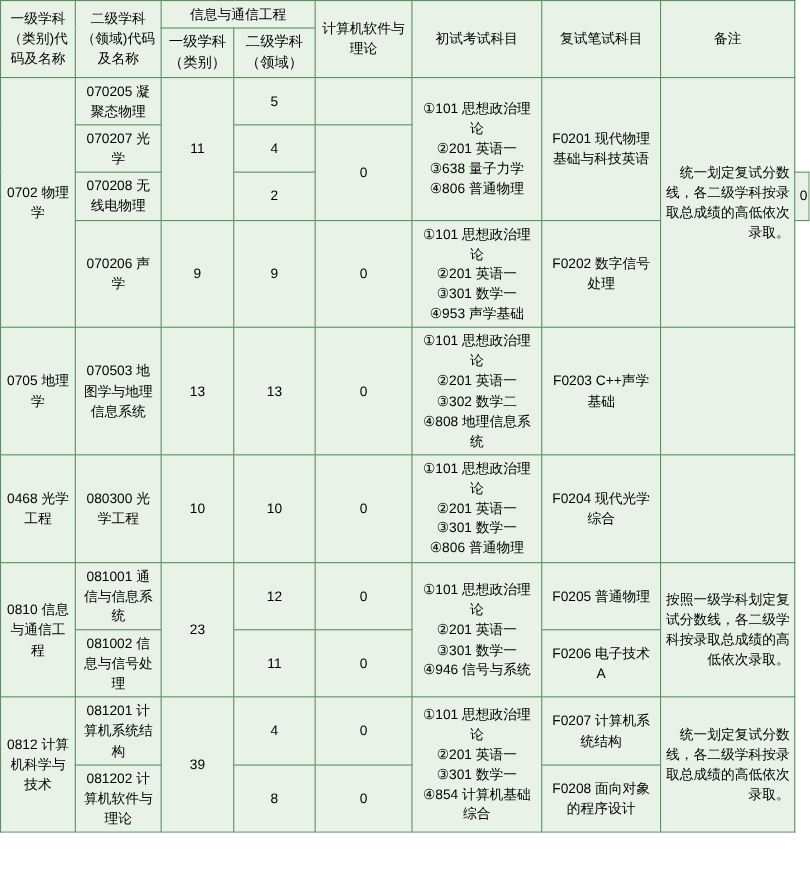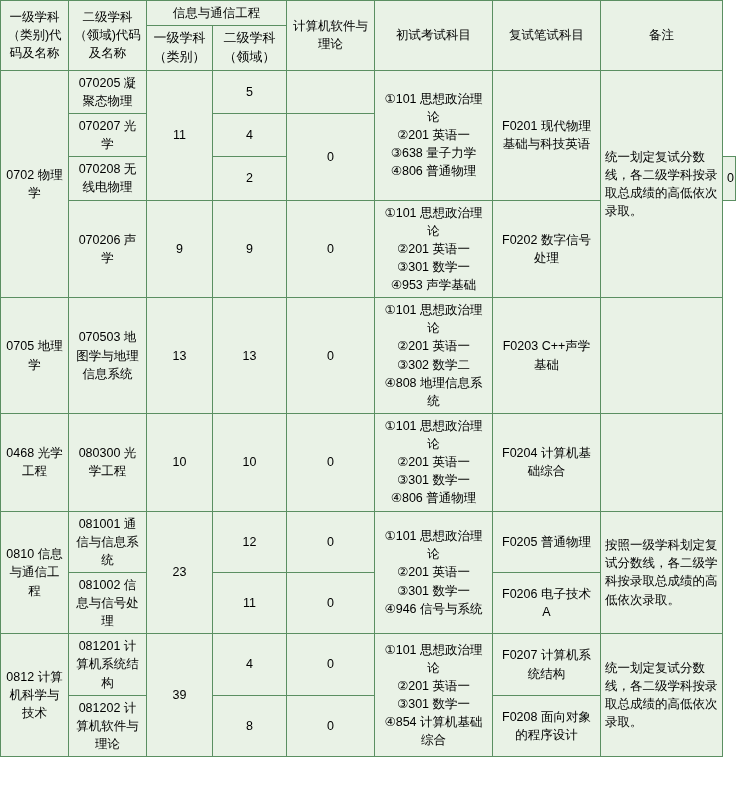--- a/index.html
+++ b/index.html
@@ -24,21 +24,21 @@
   }
   th{
     text-align:center;
     font-weight:normal;
     background:#e4efe2;
   }
   .hdr-main{font-size:12.5px;}
   .hdr-sub{font-size:13px;}
   .num{text-align:center;font-size:12.5px;}
   .subj{text-align:center;font-size:12.5px;}
-  .note{text-align:left;font-size:12.5px;}
+  .note{text-align:right;font-size:12.5px;}
   .col-a{width:68px;}
   .col-b{width:78px;}
   .col-c{width:66px;}
   .col-d{width:74px;}
   .col-e{width:88px;}
   .col-f{width:118px;}
   .col-g{width:108px;}
   .col-h{width:122px;}
 </style>
 </head>
@@ -109,21 +109,21 @@
         <td class="subj">F0203 C++声学基础</td>
         <td class="note"></td>
       </tr>
       <tr>
         <td class="subj">0468 光学工程</td>
         <td class="subj">080300 光学工程</td>
         <td class="num">10</td>
         <td class="num">10</td>
         <td class="num">0</td>
         <td class="subj">①101 思想政治理论<br>②201 英语一<br>③301 数学一<br>④806 普通物理</td>
-        <td class="subj">F0204 计算机基础综合</td>
+        <td class="subj">F0204 现代光学综合</td>
         <td class="note"></td>
       </tr>
       <tr>
         <td class="subj" rowspan="2">0810 信息与通信工程</td>
         <td class="subj">081001 通信与信息系统</td>
         <td class="num" rowspan="2">23</td>
         <td class="num">12</td>
         <td class="num">0</td>
         <td class="subj" rowspan="2">①101 思想政治理论<br>②201 英语一<br>③301 数学一<br>④946 信号与系统</td>
         <td class="subj">F0205 普通物理</td>

